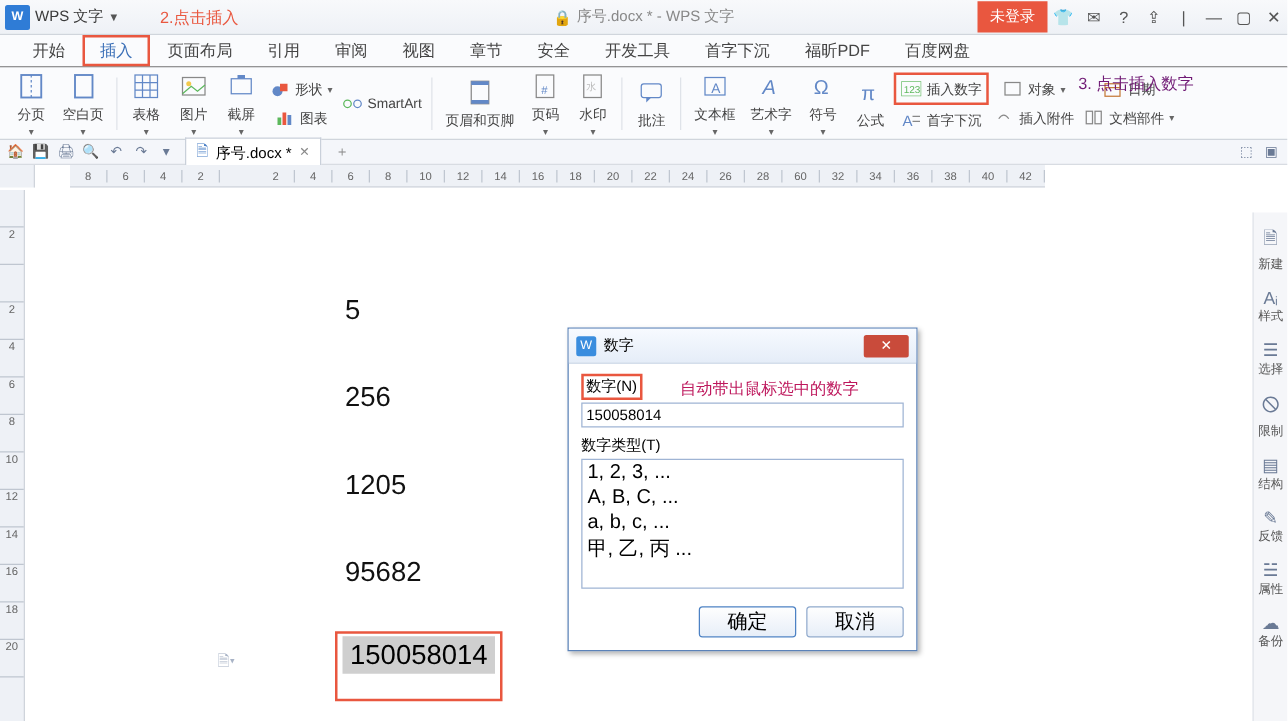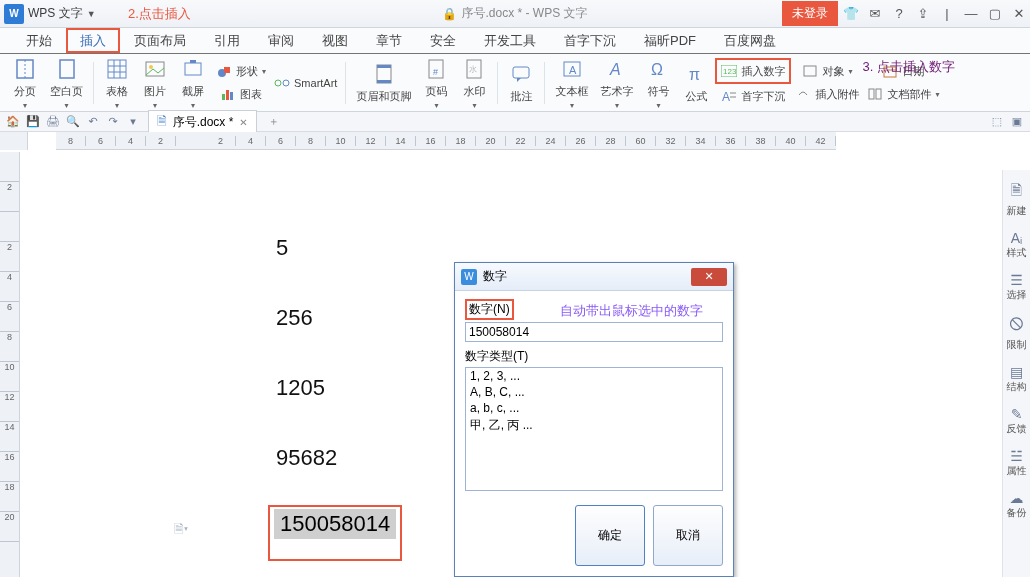--- a/index.html
+++ b/index.html
@@ -65,27 +65,27 @@
 .side-item .ic { font-size: 14px; color: #6a7a95; }
 
 
 .dialog { position: absolute; left: 454px; top: 262px; width: 280px; background: #fff; border: 1px solid #5b82b8; box-shadow: 2px 2px 4px rgba(0,0,0,0.3); z-index: 20; }
 .dlg-title { height: 28px; background: linear-gradient(#f7faff,#e5edf8); border-bottom: 1px solid #c6d3e5; display: flex; align-items: center; padding: 0 6px; gap: 6px; }
 .dlg-title .logo { width: 16px; height: 16px; background: #3a8dde; color: #fff; font-size: 10px; display: flex; align-items: center; justify-content: center; border-radius: 2px; }
 .dlg-close { margin-left: auto; width: 36px; height: 18px; background: #c94b3b; color: #fff; display: flex; align-items: center; justify-content: center; font-size: 11px; border-radius: 2px; }
 .dlg-body { padding: 8px 10px; font-size: 12px; }
 .dlg-body label { display: block; margin-bottom: 2px; }
 .dlg-input { width: 100%; border: 1px solid #9fb4d4; padding: 2px 3px; font-size: 12px; }
-.dlg-list { width: 100%; height: 124px; border: 1px solid #9fb4d4; background: #fff; overflow-y: scroll; font-size: 12px; }
+.dlg-list { width: 100%; height: 104px; border: 1px solid #9fb4d4; background: #fff; overflow-y: scroll; font-size: 16px; }
 .dlg-list div { padding: 1px 4px; }
 .dlg-btns { display: flex; justify-content: flex-end; gap: 8px; padding: 6px 10px 10px 10px; }
-.dlg-btn { border: 1px solid #8fa9cc; background: linear-gradient(#fefefe,#e7eef8); padding: 21px 22px; font-size: 12px; border-radius: 3px; }
+.dlg-btn { border: 1px solid #8fa9cc; background: linear-gradient(#fefefe,#e7eef8); padding: 1px 22px; font-size: 16px; border-radius: 3px; }
 .dlg-btn.primary { border-color: #4d82c4; }
 .label-box-red { border: 2px solid #e9573f; display: inline-block; padding: 0 2px; }
-.annot-red-mid { position: absolute; left: 560px; top: 302px; color: #8b5cf6; font-size: 13px; z-index: 25; }
+.annot-red-mid { position: absolute; left: 544px; top: 302px; color: #be185d; font-size: 13px; z-index: 25; }
 
 svg { display: block; }
 </style>
 </head>
 <body>
 
 <div class="title-bar">
   <div class="app-logo">W</div>
   <span class="app-name">WPS 文字</span>
   <span class="app-drop">▼</span>

